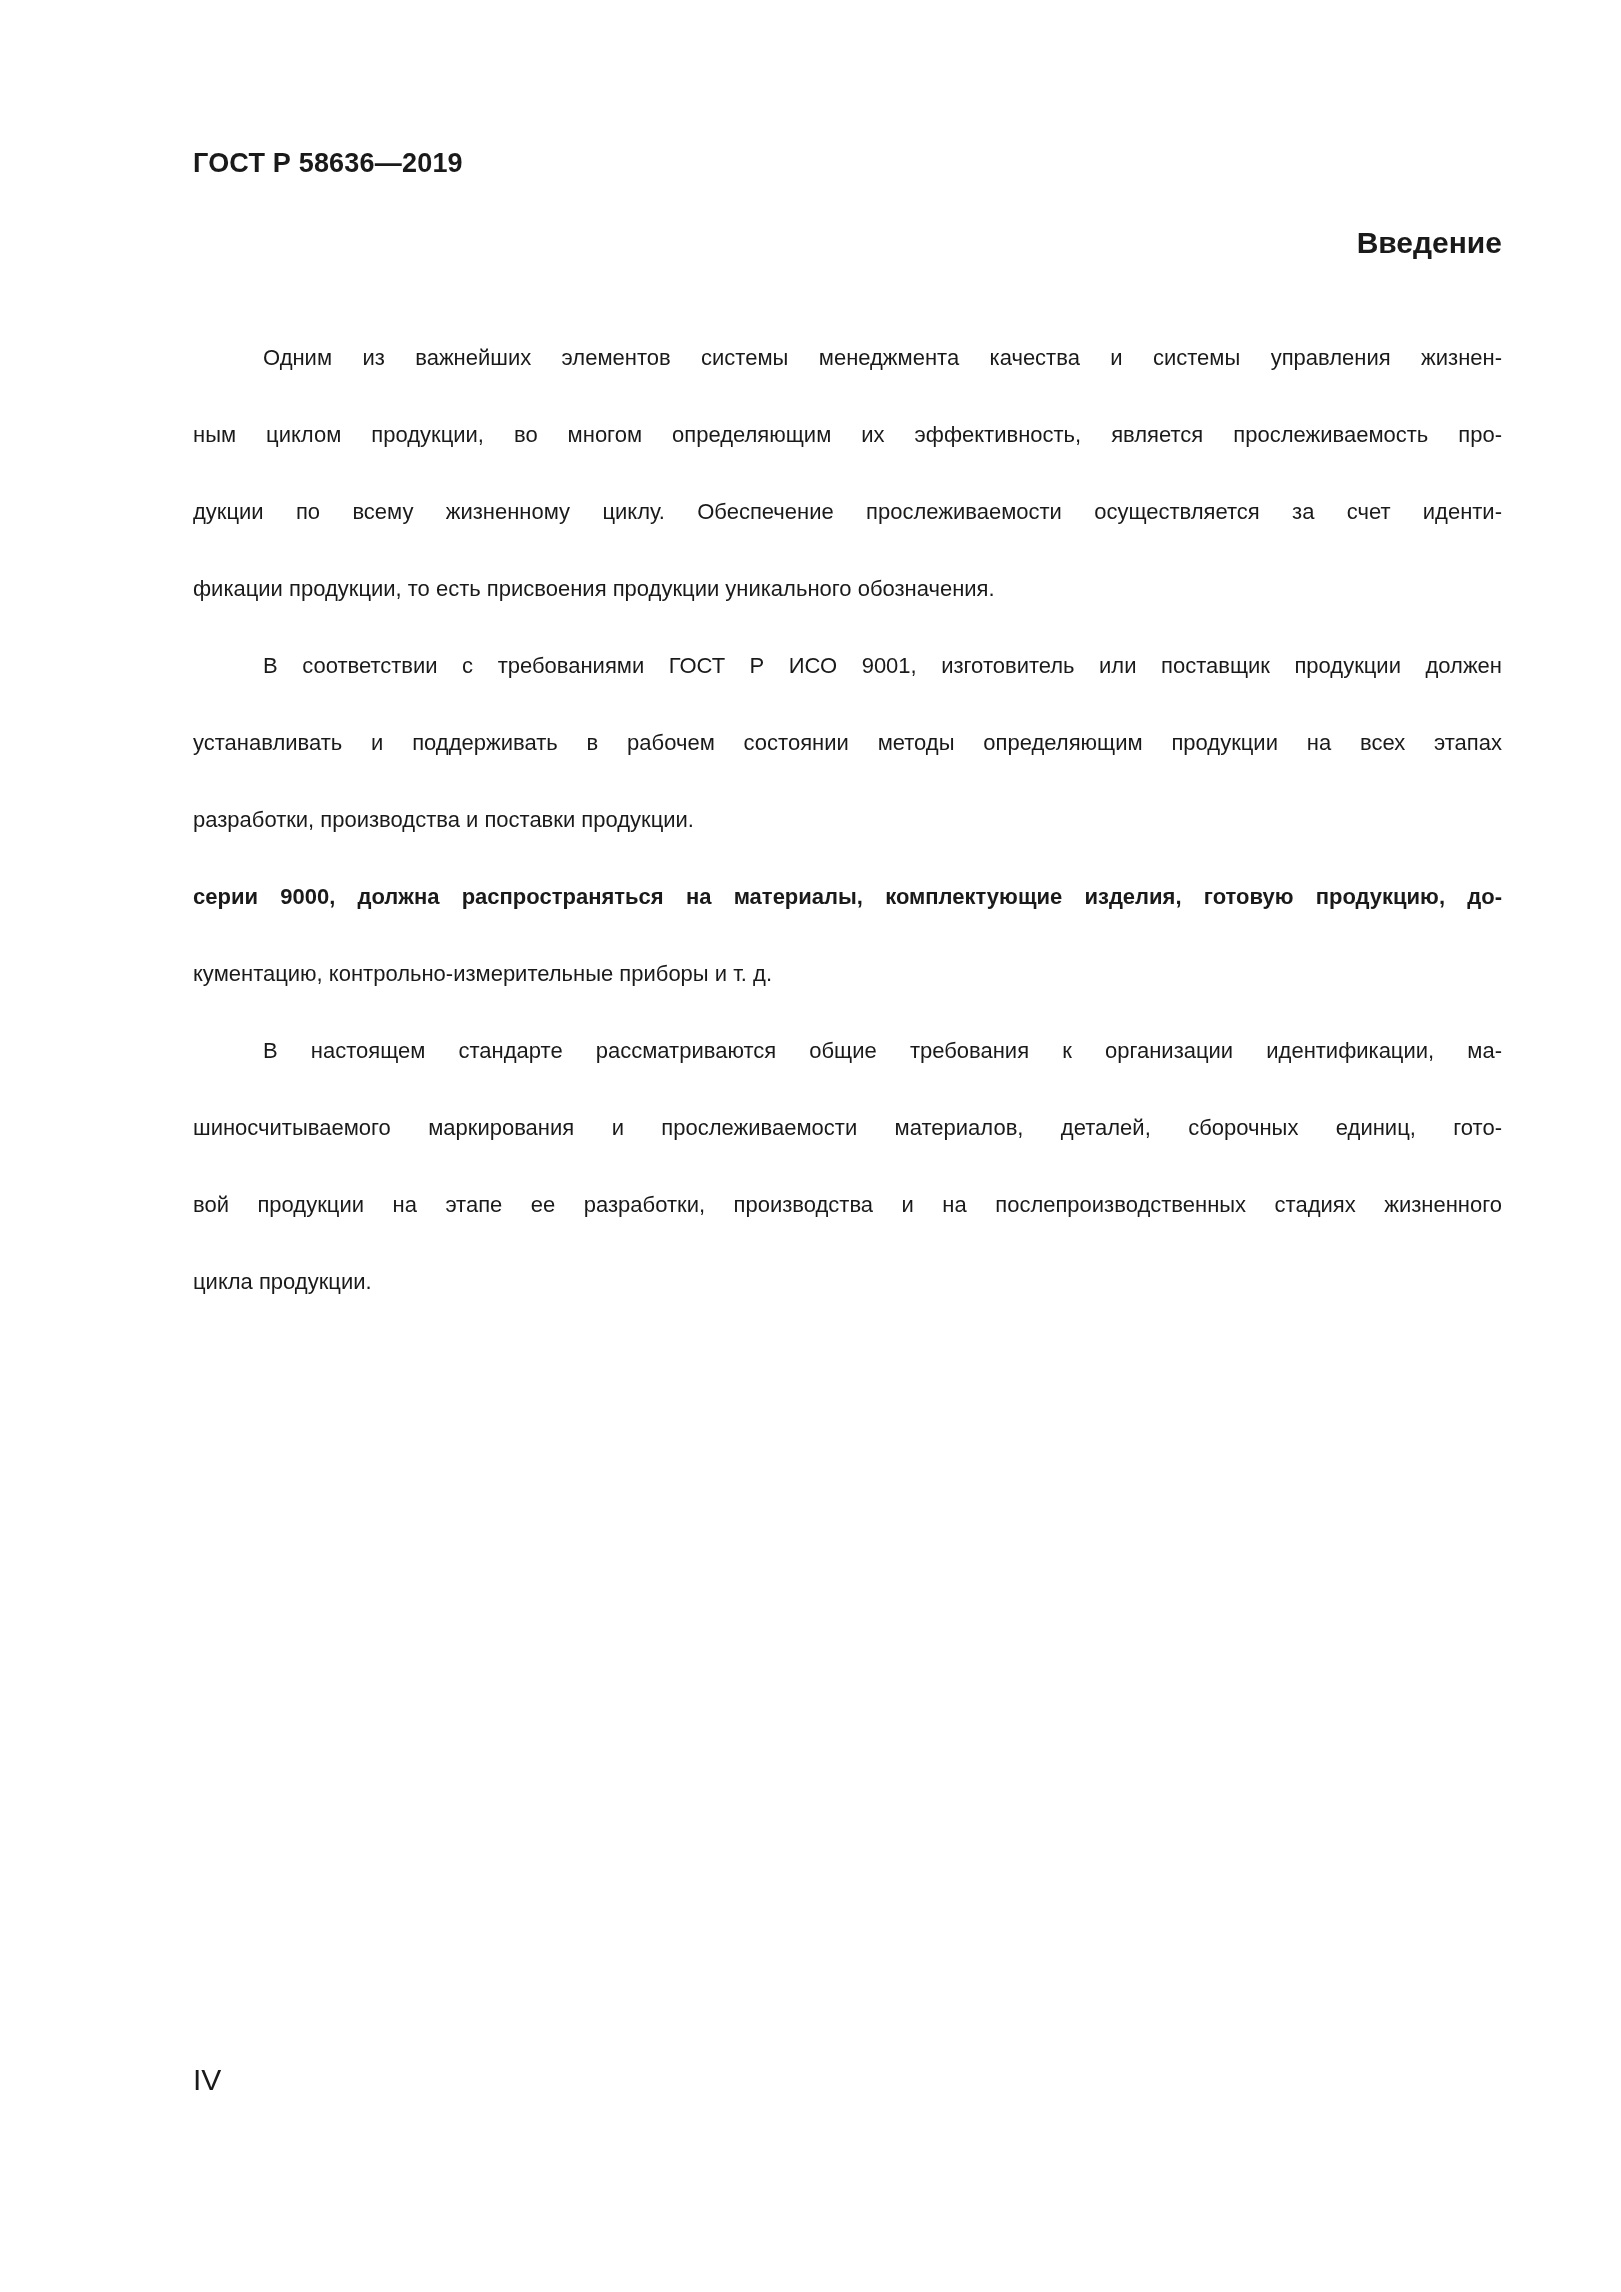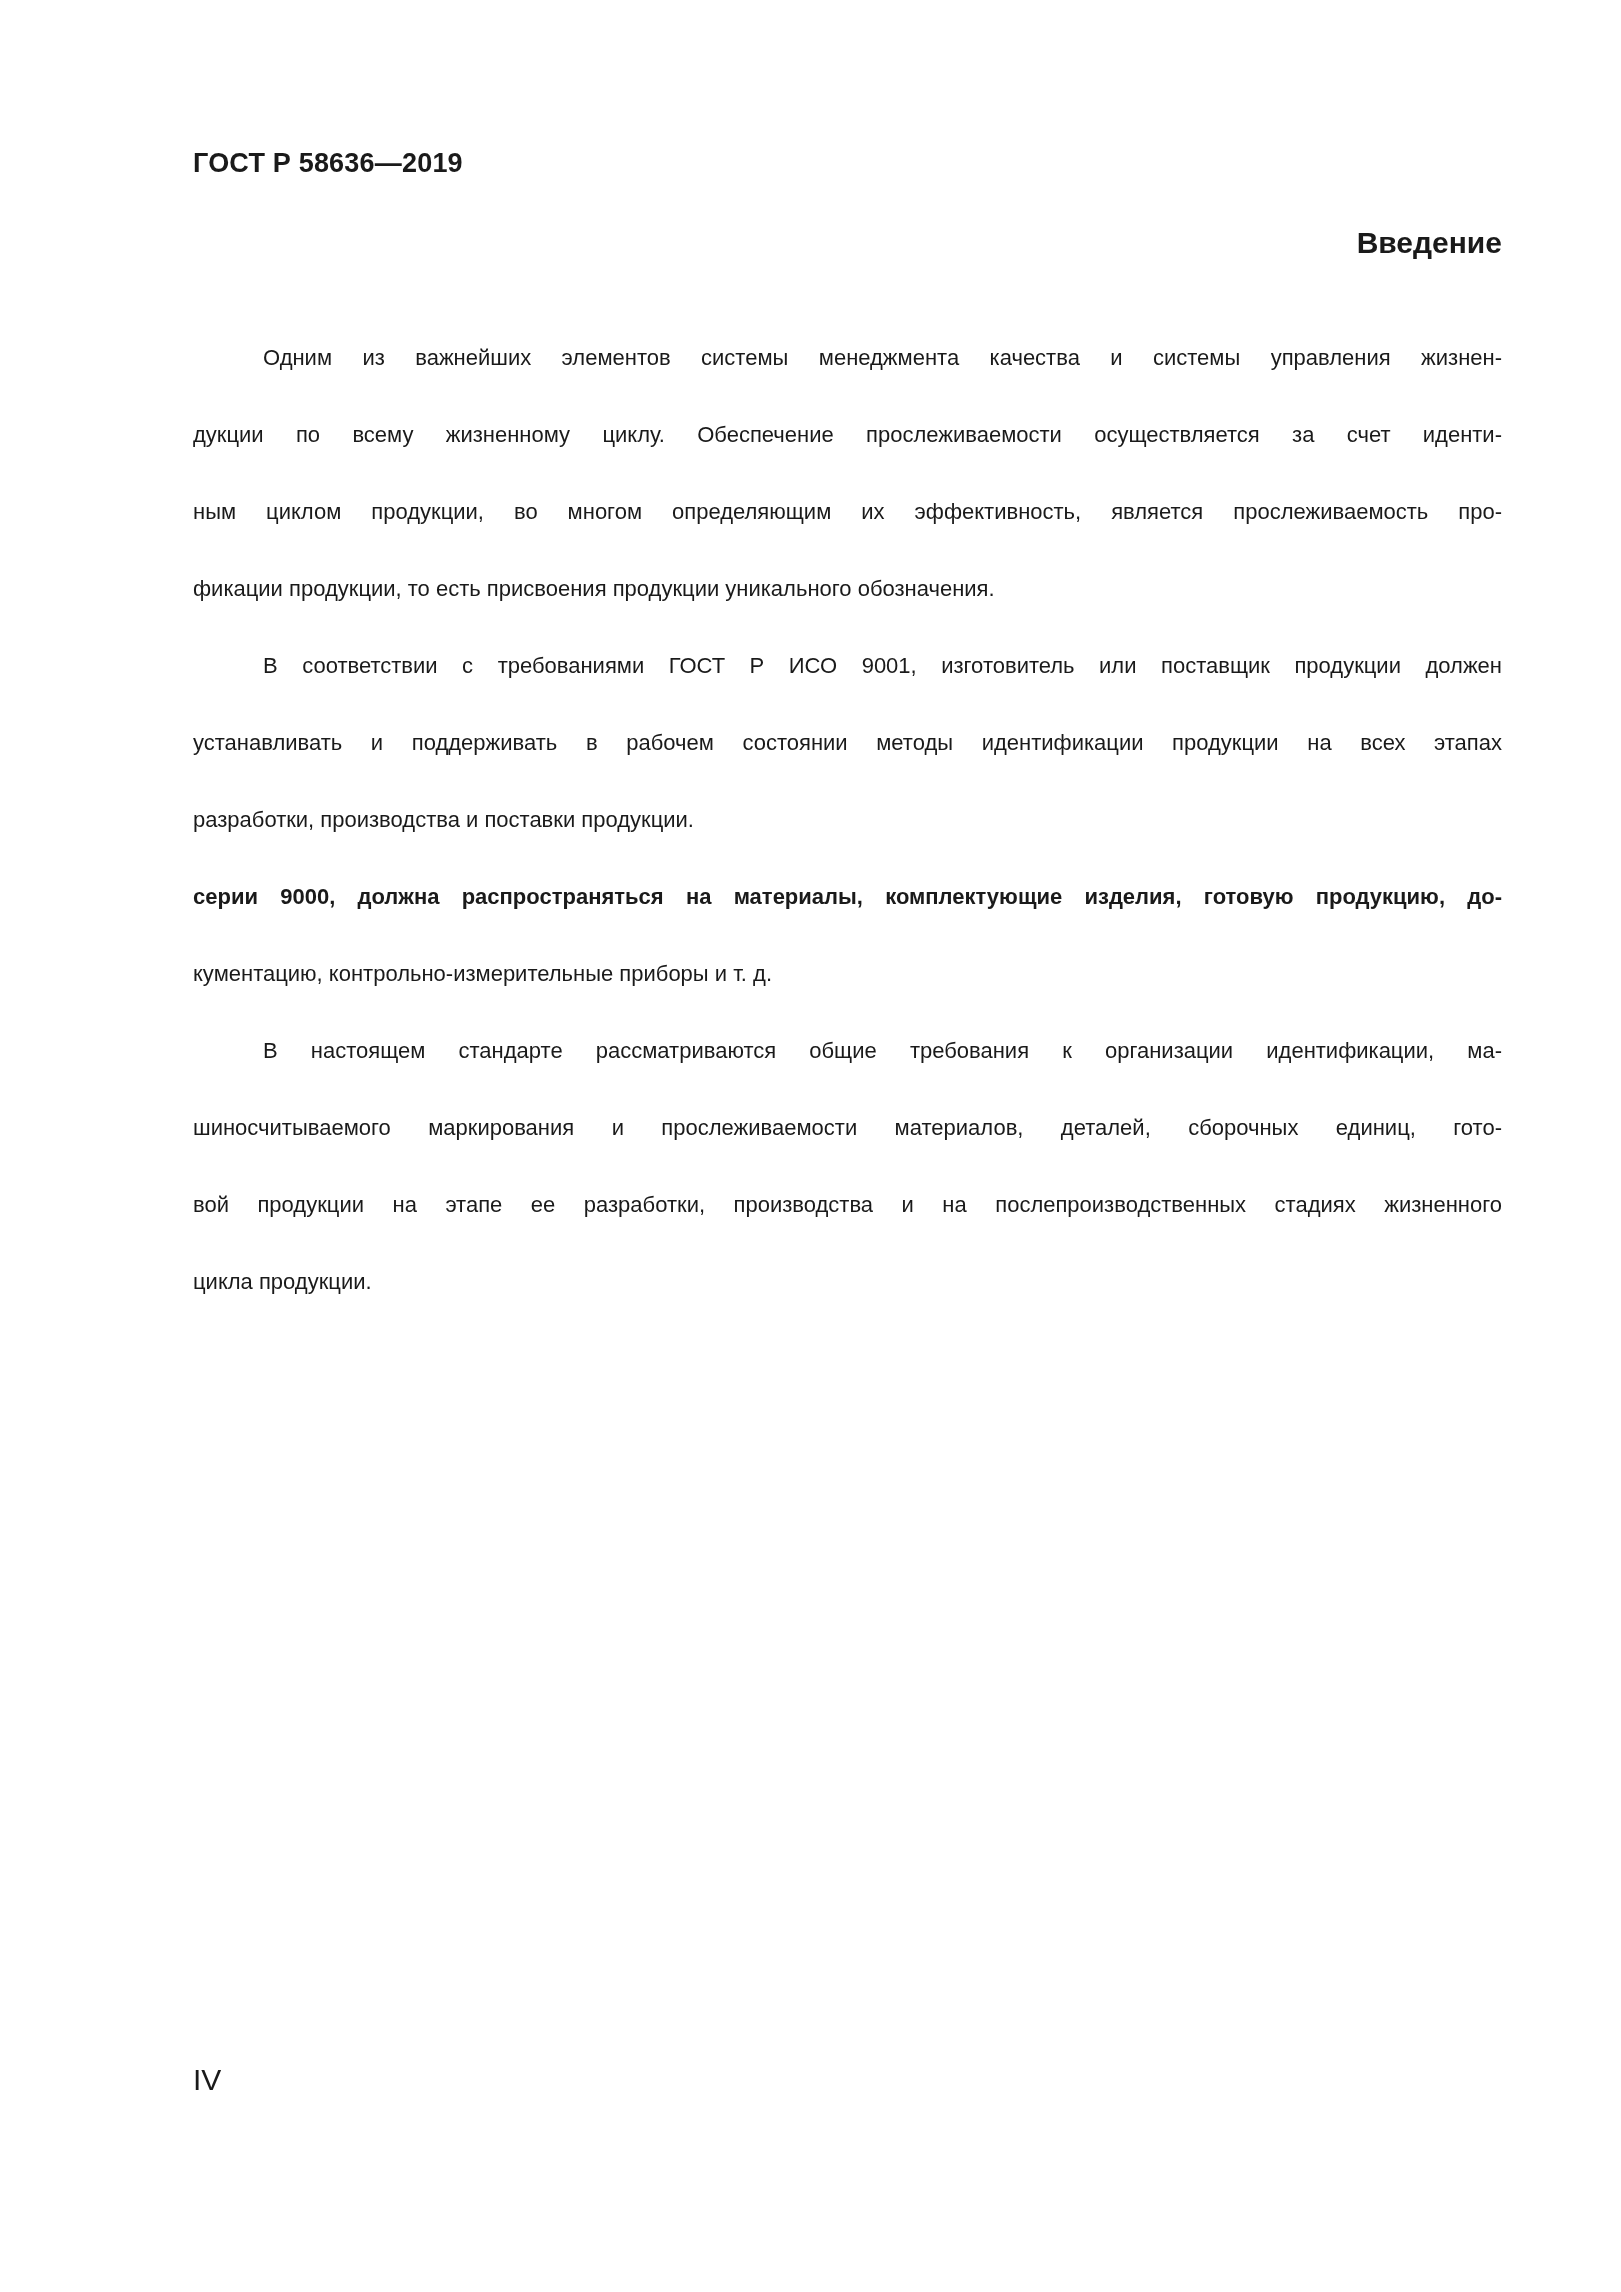--- a/index.html
+++ b/index.html
@@ -16,27 +16,27 @@
 </head>
 <body>
 
 <div class="header">ГОСТ Р 58636—2019</div>
 
 <div class="title">Введение</div>
 
 <div class="body-text">
   <div>
     <span class="line indent" style="white-space: nowrap; word-spacing: 0px;">Одним из важнейших элементов системы менеджмента качества и системы управления жизнен-</span>
+    <span class="line" style="white-space: nowrap; word-spacing: 0px;">ным циклом продукции, во многом определяющим их эффективность, является прослеживаемость про-</span>
     <span class="line" style="white-space: nowrap; word-spacing: 0px;">дукции по всему жизненному циклу. Обеспечение прослеживаемости осуществляется за счет иденти-</span>
-    <span class="line" style="white-space: nowrap; word-spacing: 0px;">ным циклом продукции, во многом определяющим их эффективность, является прослеживаемость про-</span>
     <span class="line last">фикации продукции, то есть присвоения продукции уникального обозначения.</span>
   </div>
   <div>
     <span class="line indent" style="white-space: nowrap; word-spacing: 0px;">В соответствии с требованиями ГОСТ Р ИСО 9001, изготовитель или поставщик продукции должен</span>
-    <span class="line" style="white-space: nowrap; word-spacing: 0px;">устанавливать и поддерживать в рабочем состоянии методы идентификации продукции на всех этапах</span>
+    <span class="line" style="white-space: nowrap; word-spacing: 0px;">устанавливать и поддерживать в рабочем состоянии методы определяющим продукции на всех этапах</span>
     <span class="line last">разработки, производства и поставки продукции.</span>
   </div>
   <div>
     <span class="line" style="white-space: nowrap; word-spacing: 0px; font-weight: bold;">серии 9000, должна распространяться на материалы, комплектующие изделия, готовую продукцию, до-</span>
     <span class="line last">кументацию, контрольно-измерительные приборы и т. д.</span>
   </div>
   <div>
     <span class="line indent" style="white-space: nowrap; word-spacing: 0px;">В настоящем стандарте рассматриваются общие требования к организации идентификации, ма-</span>
     <span class="line" style="white-space: nowrap; word-spacing: 0px;">шиносчитываемого маркирования и прослеживаемости материалов, деталей, сборочных единиц, гото-</span>
     <span class="line" style="white-space: nowrap; word-spacing: 0px;">вой продукции на этапе ее разработки, производства и на послепроизводственных стадиях жизненного</span>

